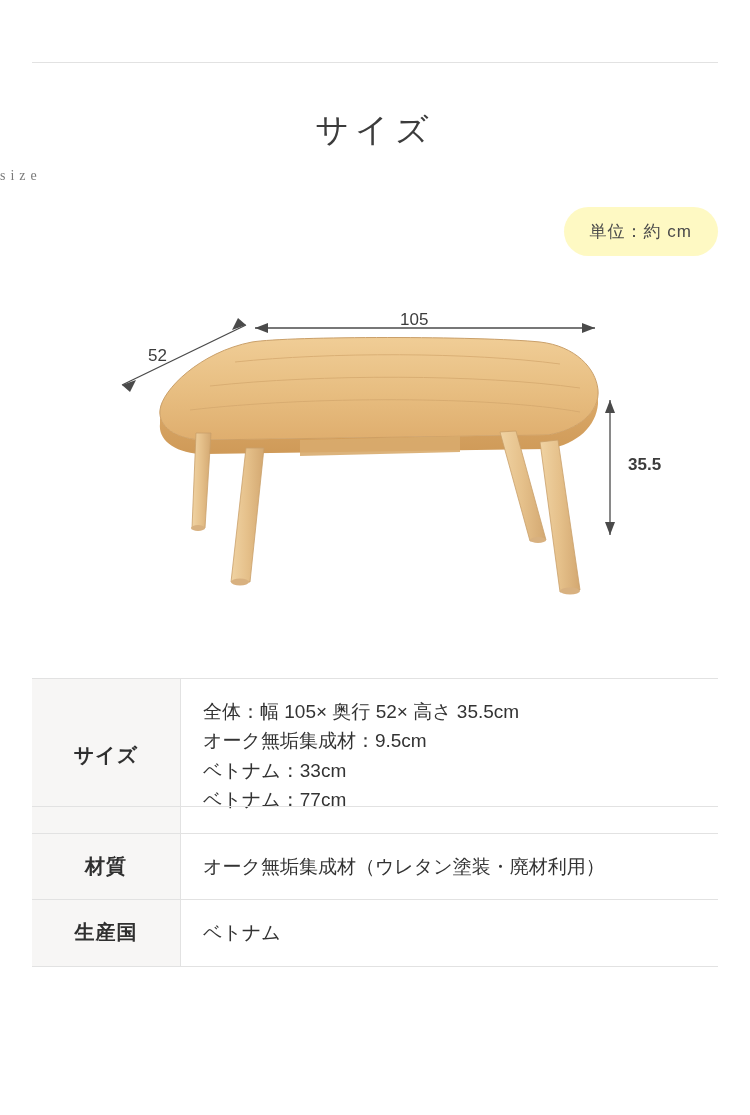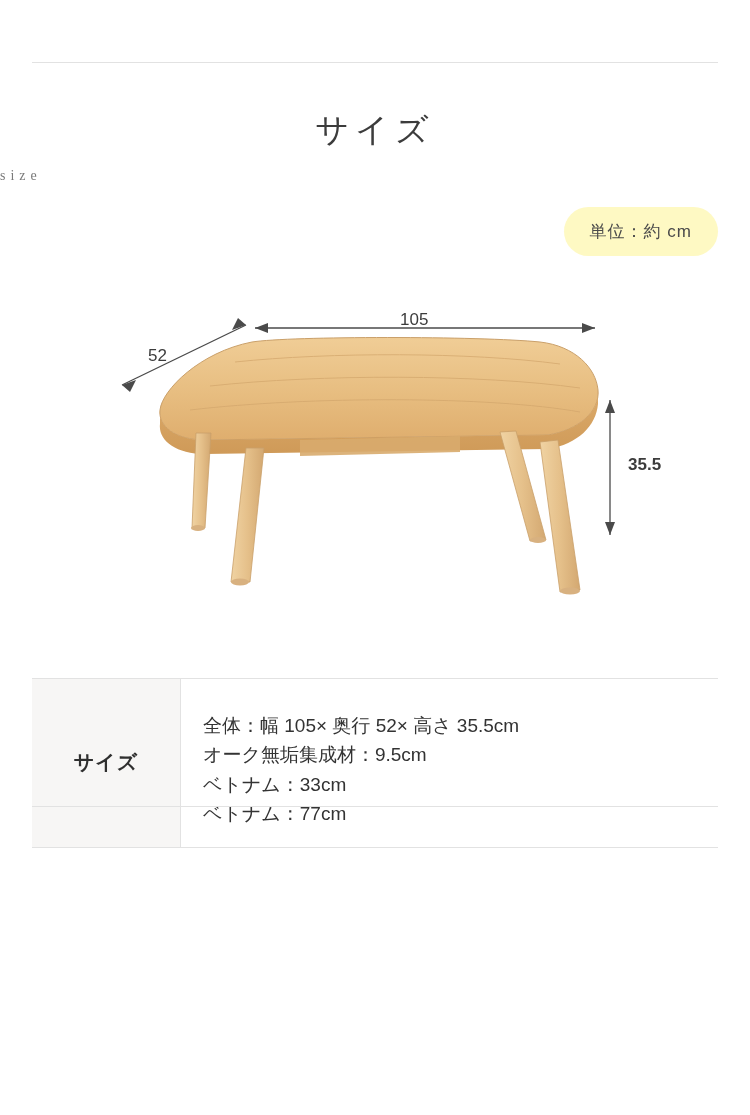--- a/index.html
+++ b/index.html
@@ -113,21 +113,21 @@
     font-weight: bold;
     color: #2f2f2f;
     text-align: center;
     vertical-align: middle;
     padding: 18px 4px;
     font-size: 20px;
     letter-spacing: 1px;
     border-right: 1px solid #e2e2e2;
   }
   .spec-table td {
-    padding: 32px 0 18px 22px;
+    padding: 18px 0 18px 22px;
     color: #333333;
     vertical-align: middle;
     line-height: 1.55;
   }
   .spec-table td div { white-space: nowrap; }
 </style>
 </head>
 <body>
 
 <div class="page">
@@ -225,17 +225,29 @@
     <tbody>
       <tr>
         <th>サイズ</th>
         <td>
           <div>全体：幅 105× 奥行 52× 高さ 35.5cm</div>
           <div>オーク無垢集成材：9.5cm</div>
           <div>ベトナム：33cm</div>
           <div>ベトナム：77cm</div>
         </td>
       </tr>
+      <tr>
+        <th>材質</th>
+        <td>
+          <div>オーク無垢集成材（ウレタン塗装・廃材利用）</div>
+        </td>
+      </tr>
+      <tr>
+        <th>生産国</th>
+        <td>
+          <div>ベトナム</div>
+        </td>
+      </tr>
     </tbody>
   </table>
 
   <div class="bottom-rule"></div>
 </div>
 
 </body></html>

